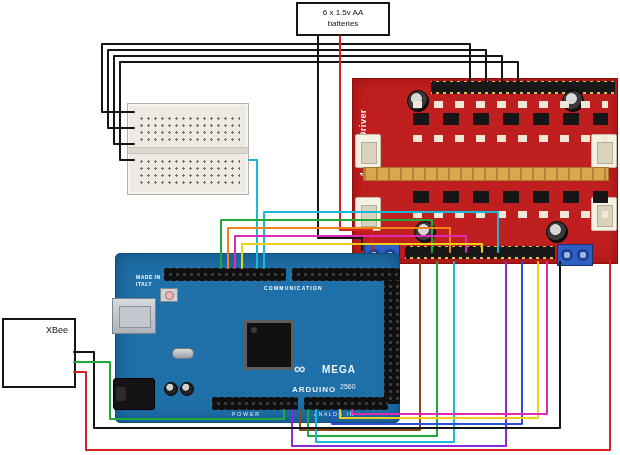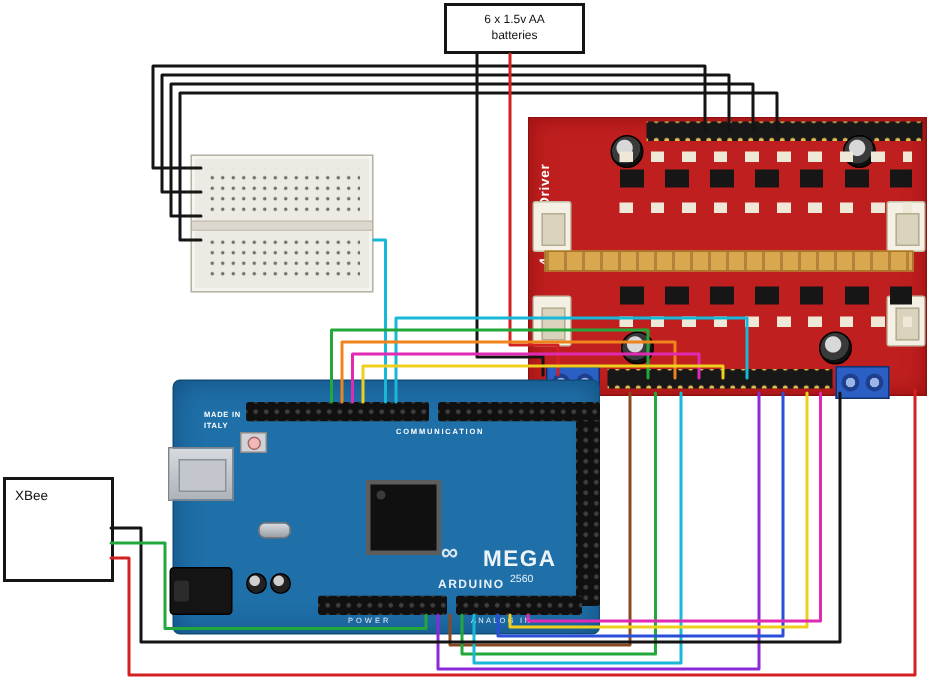--- a/index.html
+++ b/index.html
@@ -1,19 +1,19 @@
 <!DOCTYPE html>
 <html><head>
 <meta charset="utf-8">
 <style>
   html,body{margin:0;padding:0;background:#fff;}
   .stage{position:relative;width:620px;height:455px;background:#fff;overflow:hidden;
          font-family:"Liberation Sans",sans-serif;}
   
-  .note-box{position:absolute;background:#fff;border:2px solid #151515;box-sizing:border-box;color:#111;}
+  .note-box{position:absolute;background:#fff;border:2px solid #151515;box-sizing:border-box;color:#111;text-align:right;}
   .battery-box{left:296px;top:2px;width:94px;height:34px;font-size:8px;text-align:center;padding-top:4px;line-height:1.35;}
   .xbee-box{left:2px;top:318px;width:74px;height:70px;font-size:9px;padding:5px 6px;}
   
   .breadboard{position:absolute;left:127px;top:103px;width:122px;height:92px;background:#eceae3;
               border:1px solid #b7b2a6;box-sizing:border-box;box-shadow:inset 0 0 0 2px #f6f4ef;}
   .bb-bank{position:absolute;left:8px;right:8px;height:30px;
            background-image:radial-gradient(circle,#70706c 1px,rgba(0,0,0,0) 1.4px);
            background-size:7px 7px;background-position:2px 2px;}
   .bb-bank.top{top:9px;}
   .bb-bank.bottom{top:52px;}
@@ -64,21 +64,21 @@
   .crystal{position:absolute;left:56px;top:94px;width:20px;height:9px;background:linear-gradient(180deg,#d9dce0,#9aa0a8);
            border-radius:5px;border:1px solid #777;}
   .btn{position:absolute;left:44px;top:34px;width:16px;height:12px;background:#cfd3d8;border:1px solid #888;}
   .btn:after{content:"";position:absolute;left:4px;top:2px;width:7px;height:7px;border-radius:50%;background:#f0b8b8;border:1px solid #a66;}
   .smallcap{position:absolute;width:12px;height:12px;border-radius:50%;
             background:radial-gradient(circle at 40% 35%,#cfcfcf 0 30%,#222 36%);border:1px solid #000;}
   .ard-txt{position:absolute;color:#fff;}
   .txt-made{left:20px;top:20px;width:32px;font-size:5px;line-height:1.3;font-weight:bold;letter-spacing:.5px;}
   .txt-comm{left:148px;top:31px;font-size:5px;letter-spacing:1.2px;font-weight:bold;}
   .txt-logo{left:178px;top:106px;font-size:16px;color:#d9e6ef;font-weight:bold;}
-  .txt-mega{left:206px;top:110px;font-size:15px;font-weight:bold;color:rgba(255,255,255,.92);letter-spacing:1px;}
+  .txt-mega{left:206px;top:110px;font-size:10px;font-weight:bold;color:rgba(255,255,255,.92);letter-spacing:1px;}
   .txt-brand{left:176px;top:131px;font-size:8px;font-weight:bold;letter-spacing:1px;color:#e8f1f8;}
   .txt-model{left:224px;top:129px;font-size:7px;color:#e8f1f8;}
   .txt-power{left:116px;top:157px;font-size:5px;letter-spacing:2px;color:#e8f1f8;}
   .txt-analog{left:198px;top:157px;font-size:5px;letter-spacing:1.5px;color:#e8f1f8;}
   
   .wires{position:absolute;left:0;top:0;width:620px;height:455px;z-index:50;pointer-events:none;}
 </style>
 </head>
 <body>
 

